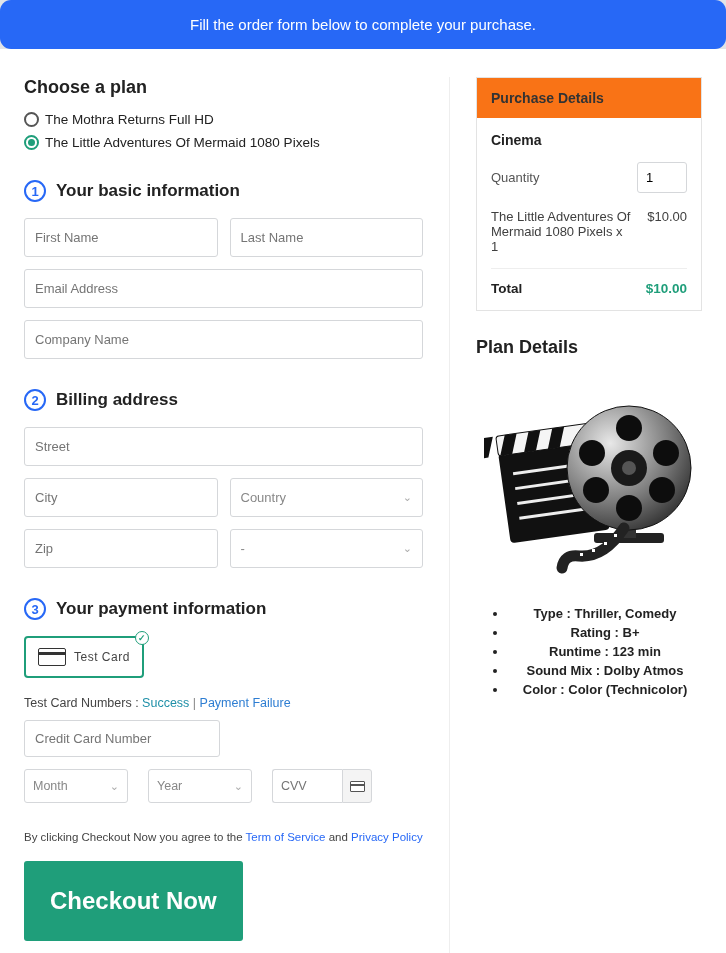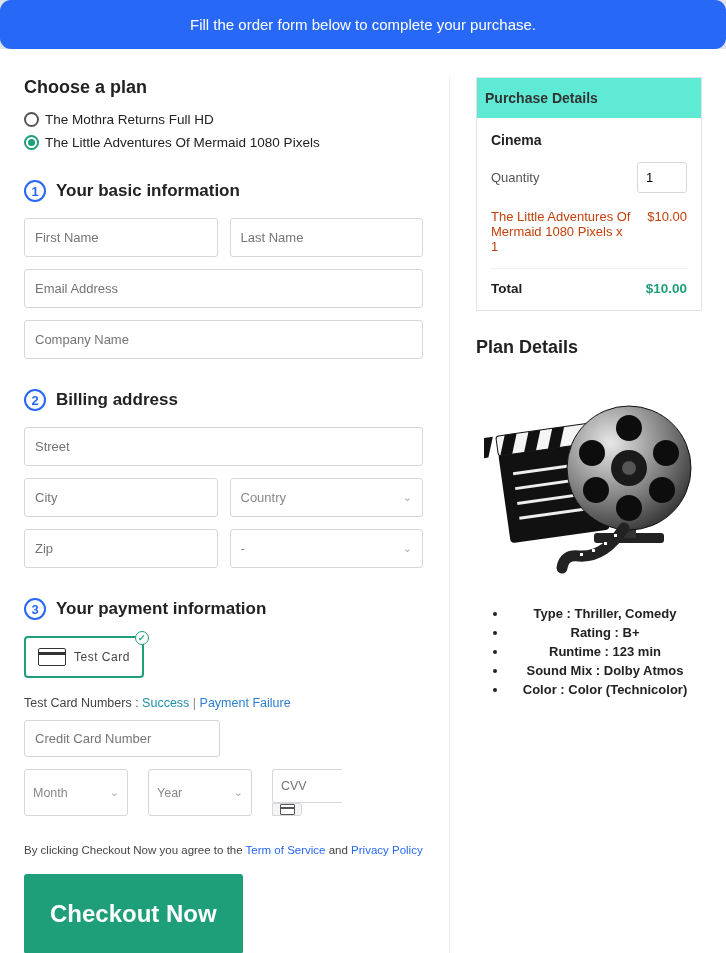--- a/index.html
+++ b/index.html
@@ -169,21 +169,21 @@
     border-radius: 3px;
     padding: 9px 8px;
     font-size: 12.5px;
     color: #888;
     display: flex;
     justify-content: space-between;
     align-items: center;
     background: #fff;
     width: 104px;
   }
-  .cvv-wrap { display: flex; flex-direction: column; }
+  .cvv-wrap { display: flex; }
   .cvv-input {
     border: 1px solid #d5d7da;
     border-radius: 3px 0 0 3px;
     padding: 9px 8px;
     font-size: 12.5px;
     color: #888;
     width: 70px;
     border-right: none;
   }
   .cvv-icon-box {
@@ -242,22 +242,22 @@
     position:absolute; top:0; left:2px; width:7px; height:7px;
     border:1.5px solid #ccc; border-bottom:none; border-radius:4px 4px 0 0;
   }
   .safe-line { font-size: 11.5px; color: #333; font-weight: 600; }
   
   .panel {
     border: 1px solid #e3e3e3;
     margin-bottom: 26px;
   }
   .panel-header {
-    background: #5eead4;
-    padding: 12px 8px;
+    background: #f97316;
+    padding: 12px 14px;
     font-size: 14px;
     font-weight: 600;
     color: #333;
   }
   .panel-body { padding: 14px; }
   .panel-sub {
     font-size: 14px;
     font-weight: 700;
     margin-bottom: 14px;
     color: #222;
@@ -273,21 +273,21 @@
     border: 1px solid #d5d7da;
     border-radius: 3px;
     width: 50px;
     padding: 7px 8px;
     font-size: 13px;
   }
   .line-row {
     display: flex;
     justify-content: space-between;
     font-size: 13px;
-    color: #c2410c;
+    color: #404040;
     padding-bottom: 14px;
     border-bottom: 1px solid #eee;
     margin-bottom: 12px;
   }
   .line-row .name { max-width: 140px; }
   .total-row {
     display: flex;
     justify-content: space-between;
     font-size: 13.5px;
   }

